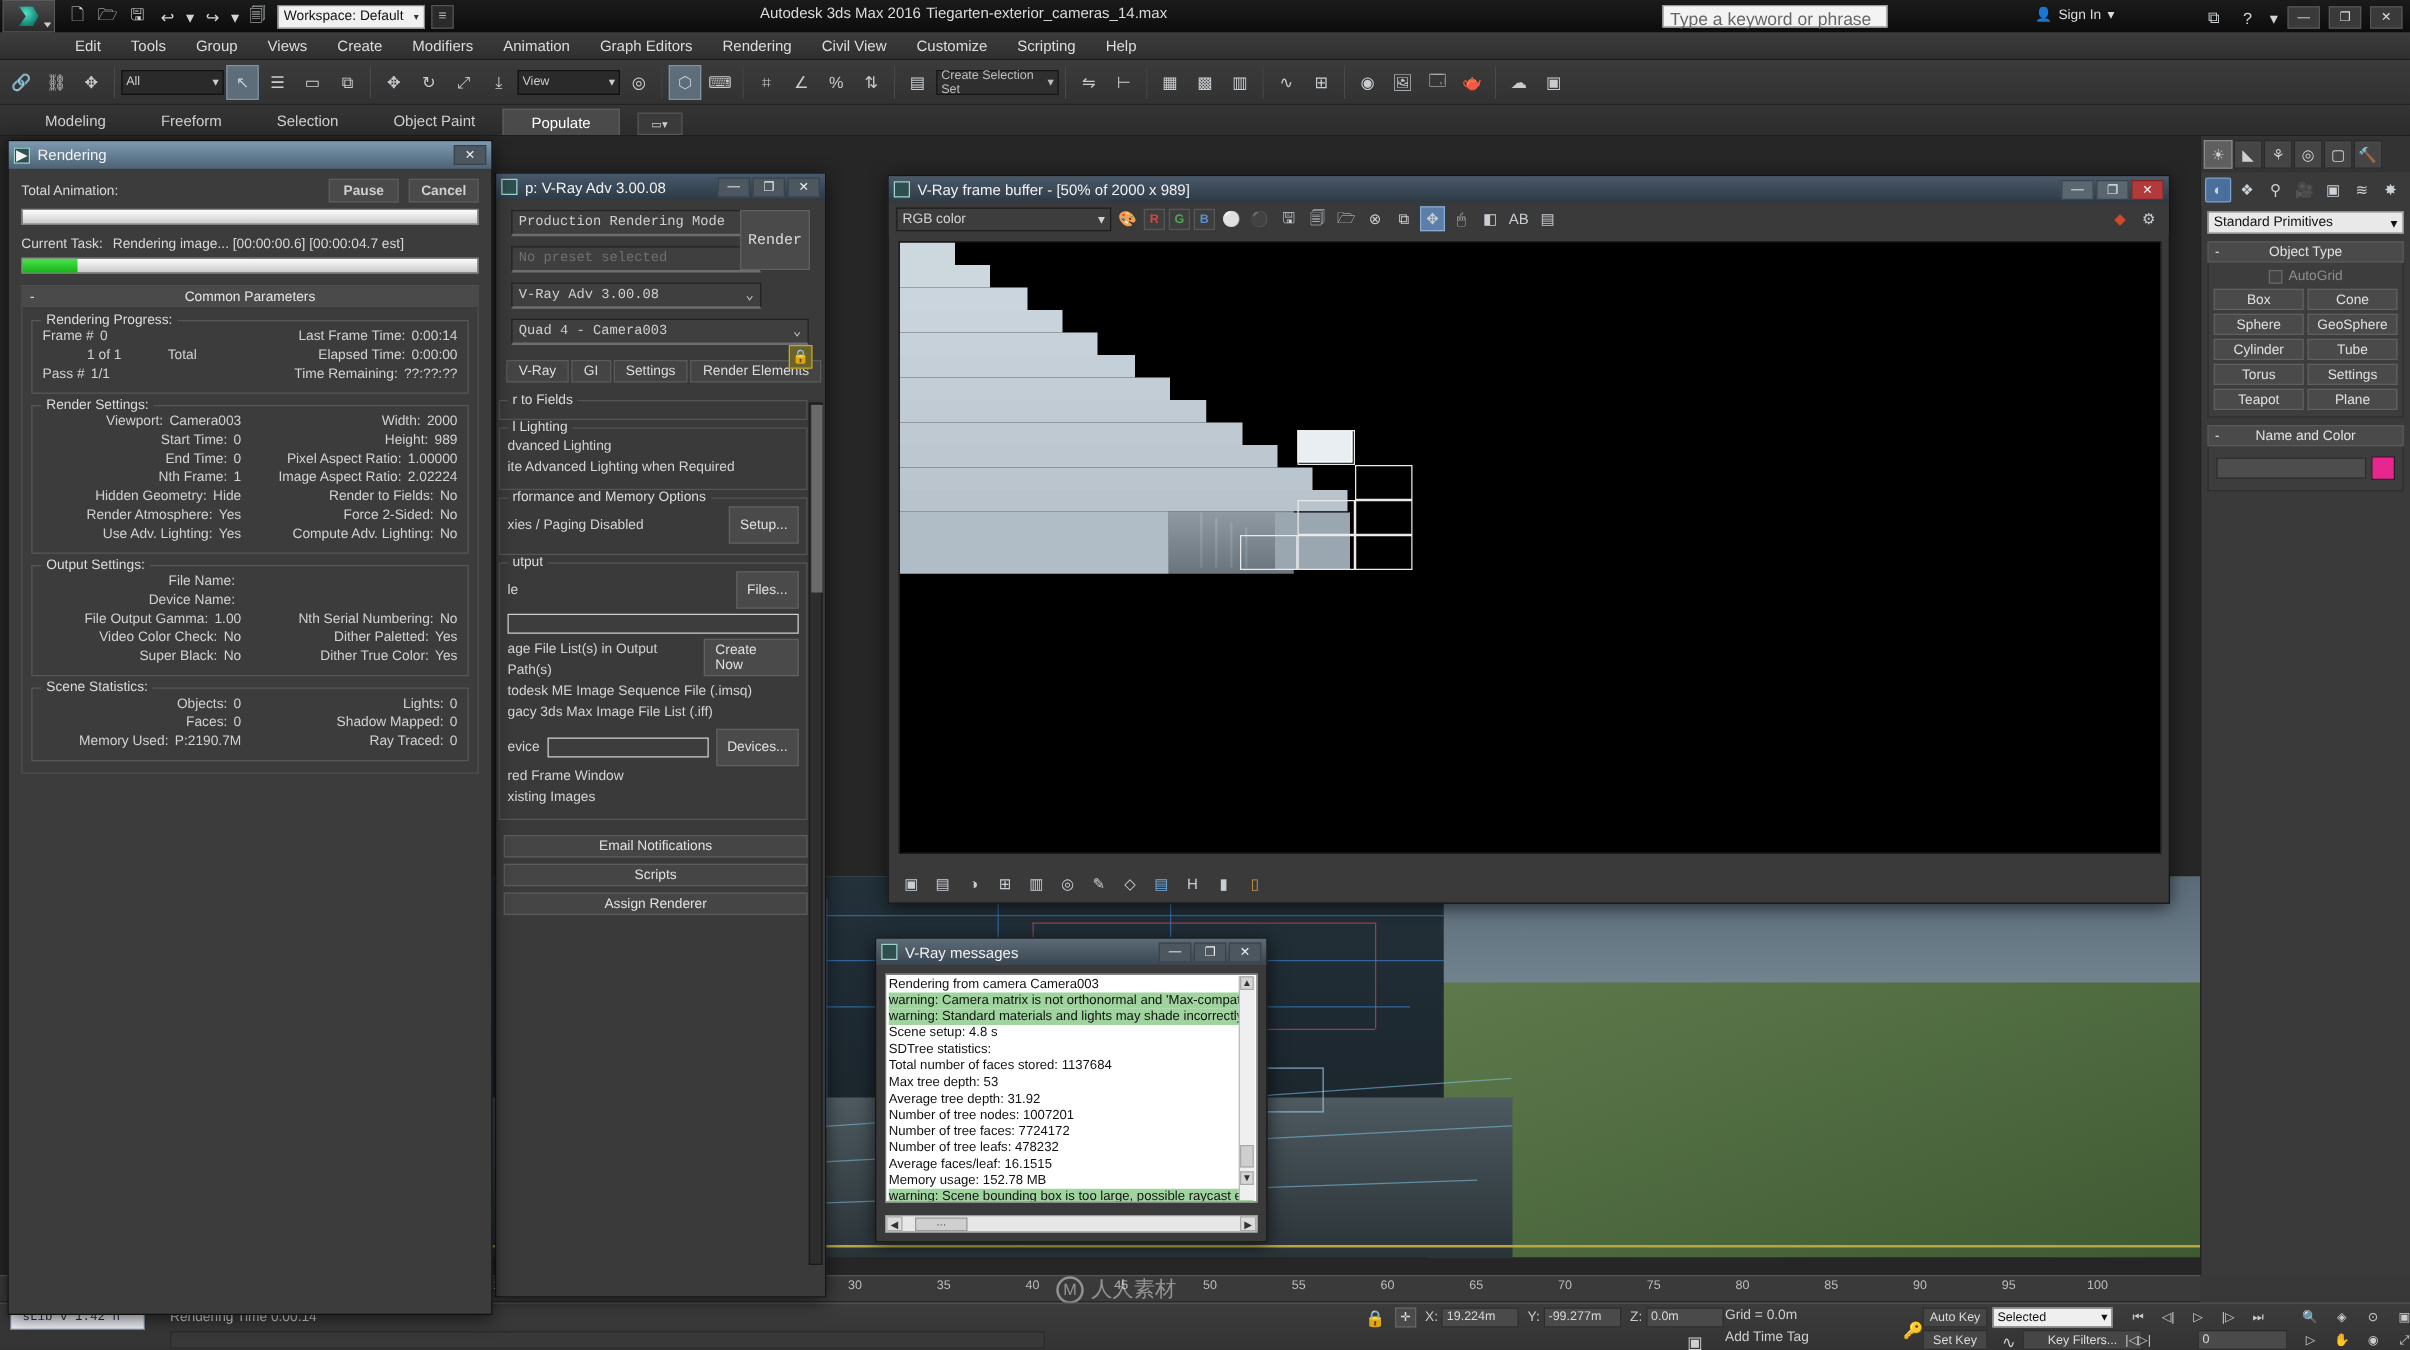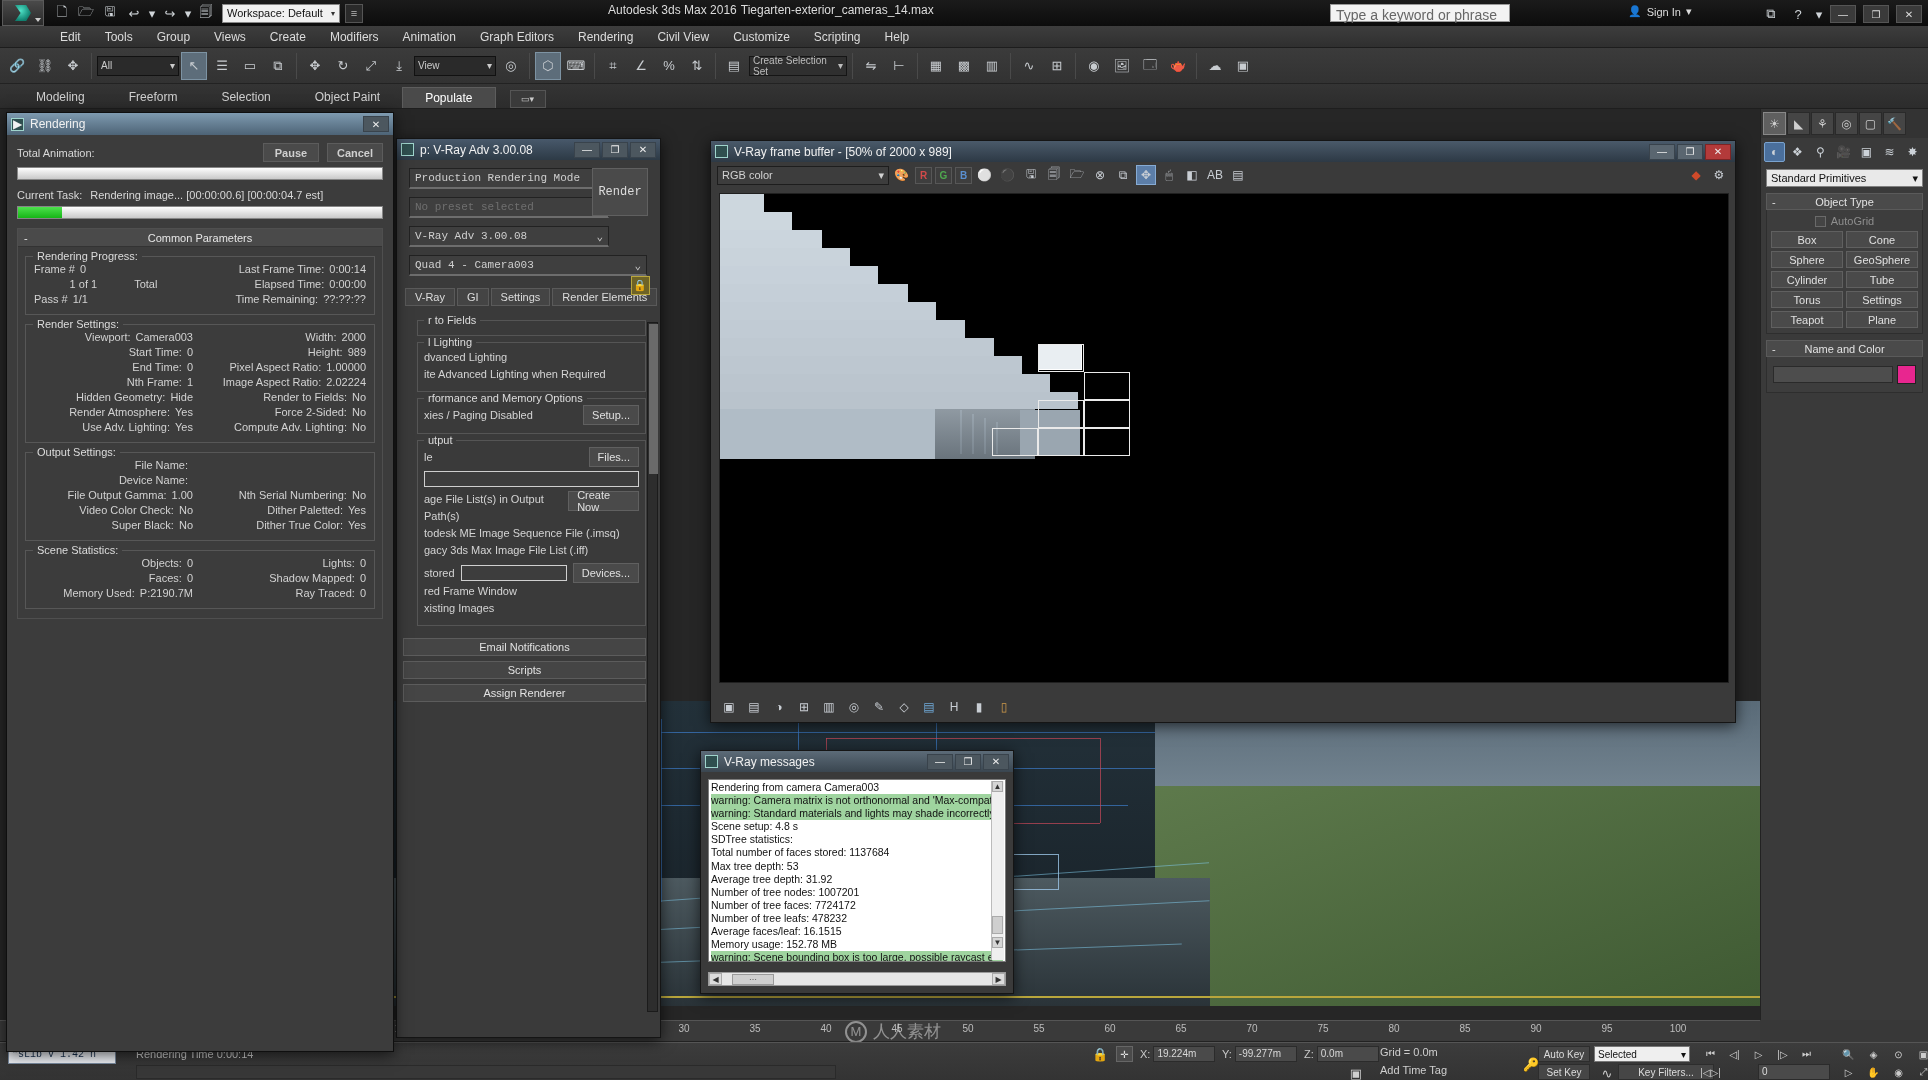--- a/index.html
+++ b/index.html
@@ -238,26 +238,26 @@
      display:flex;align-items:center;justify-content:center;}
   .rs-lock{ position:absolute; right:10px; top:116px; width:19px;height:19px;
      background:#6e6326; border:1px solid #b9a63c; display:flex;
      align-items:center;justify-content:center;font-size:11px;color:#f0e08a;}
   .rs-tabs{ display:flex; gap:2px; padding:4px 0 0 8px; }
   .rs-tab{ height:18px; padding:0 9px; background:#444; border:1px solid #5a5a5a;
      font-size:11px; color:#ddd; display:flex;align-items:center;}
   .rs-scroll{ position:absolute; right:2px; top:162px; width:11px; height:690px;
      background:#2d2d2d; border:1px solid #1b1b1b;}
   .rs-thumb{ width:9px; height:150px; background:#6a6a6a; margin:1px;}
-  .rs-grp{ margin:6px 14px 0 20px; border:1px solid #555; padding:6px 6px 8px 6px;
+  .rs-grp{ margin:6px 14px 0 2px; border:1px solid #555; padding:6px 6px 8px 6px;
      position:relative;}
   .rs-grp-t{ position:absolute; top:-7px; left:6px; background:#3a3a3a; padding:0 4px;
      font-size:11px; color:#dcdcdc;}
   .rs-line{ font-size:11px; color:#d4d4d4; line-height:17px;}
-  .rs-btn{ height:20px; padding:0 8px; background:#4a4a4a; border:1px solid #606060;
+  .rs-btn{ height:30px; padding:0 8px; background:#4a4a4a; border:1px solid #606060;
      font-size:11px; color:#e0e0e0; display:flex;align-items:center;justify-content:center;}
   .rs-fld{ height:16px; background:#3d3d3d; border:1px solid #cfcfcf;}
   .rs-wide{ margin:5px 14px 0 6px; height:18px; background:#454545;
      border:1px solid #5c5c5c; font-size:11px; color:#e2e2e2;
      display:flex;align-items:center;justify-content:center;}
 
   
   #vfb{ left:710px; top:140px; width:1026px; height:583px; background:#3a3a3a;}
   #vfb .win-tb{ background:linear-gradient(#4a5a6a,#2d3945); height:21px;}
   .vfb-tools{ height:26px; display:flex; align-items:center; gap:3px; padding:0 6px;
@@ -665,21 +665,21 @@
           <div class="rs-btn">Files...</div>
         </div>
         <div class="rs-fld" style="margin-top:4px"></div>
         <div style="display:flex;justify-content:space-between;margin-top:4px;">
           <div class="rs-line">age File List(s) in Output Path(s)</div>
           <div class="rs-btn">Create Now</div>
         </div>
         <div class="rs-line">todesk ME Image Sequence File (.imsq)</div>
         <div class="rs-line">gacy 3ds Max Image File List (.iff)</div>
         <div style="display:flex;align-items:center;gap:6px;margin-top:4px;">
-          <div class="rs-line">stored</div>
+          <div class="rs-line">evice</div>
           <div class="rs-fld" style="flex:1"></div>
           <div class="rs-btn">Devices...</div>
         </div>
         <div class="rs-line">red Frame Window</div>
         <div class="rs-line">xisting Images</div>
       </div>
 
       <div class="rs-wide" style="margin-top:12px">Email Notifications</div>
       <div class="rs-wide">Scripts</div>
       <div class="rs-wide">Assign Renderer</div>

